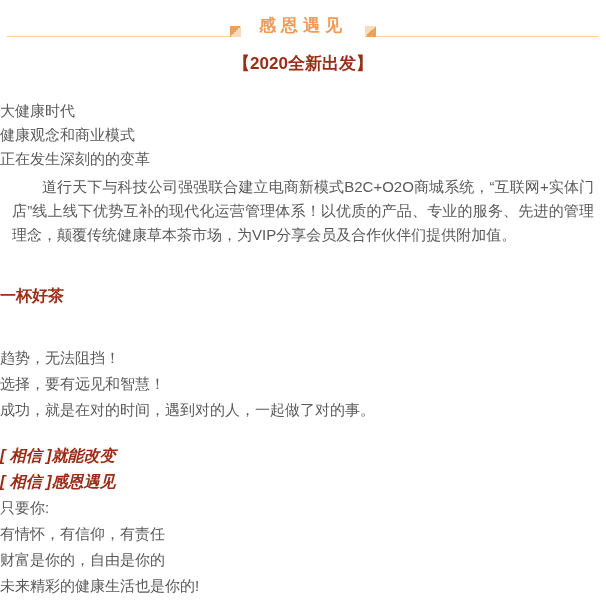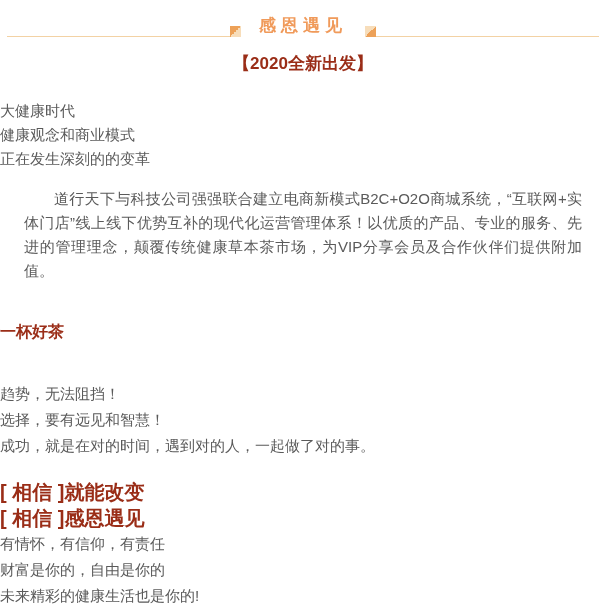--- a/index.html
+++ b/index.html
@@ -57,41 +57,42 @@
   .stanza p { margin: 0; padding: 0; }
   .gray { color: #5a5a5a; }
   .red  { color: #9a2d17; font-weight: bold; }
   .center { text-align: left; }
   .intro {
     margin-top: 24px;
     font-size: 15px;
     line-height: 24px;
   }
   .paragraph {
-    margin: 16px;
+    margin: 4px;
     padding: 0 8px;
     font-size: 15px;
     line-height: 24px;
     text-align: justify;
     text-indent: 2em;
   }
   .slogan {
     margin-top: 36px;
     font-size: 16px;
     line-height: 26px;
   }
   .wisdom {
     margin-top: 36px;
     font-size: 15px;
     line-height: 26px;
   }
   .belief {
     margin-top: 20px;
-    font-size: 20px;
+    font-size: 16px;
     line-height: 26px;
+    font-style: italic;
   }
   .closing {
     margin: 0 0 6px 0;
     font-size: 15px;
     line-height: 26px;
     font-weight: normal;
   }
 </style>
 </head>
 <body>
@@ -125,18 +126,19 @@
     <p>选择，要有远见和智慧！</p>
     <p>成功，就是在对的时间，遇到对的人，一起做了对的事。</p>
   </div>
 
   <div class="stanza belief center red">
     <p>[ 相信 ]就能改变</p>
     <p>[ 相信 ]感恩遇见</p>
   </div>
 
   <div class="stanza closing center gray">
+    <p>只要你:</p>
     <p>有情怀，有信仰，有责任</p>
     <p>财富是你的，自由是你的</p>
     <p>未来精彩的健康生活也是你的!</p>
   </div>
 
 </div>
 
 </body></html>

